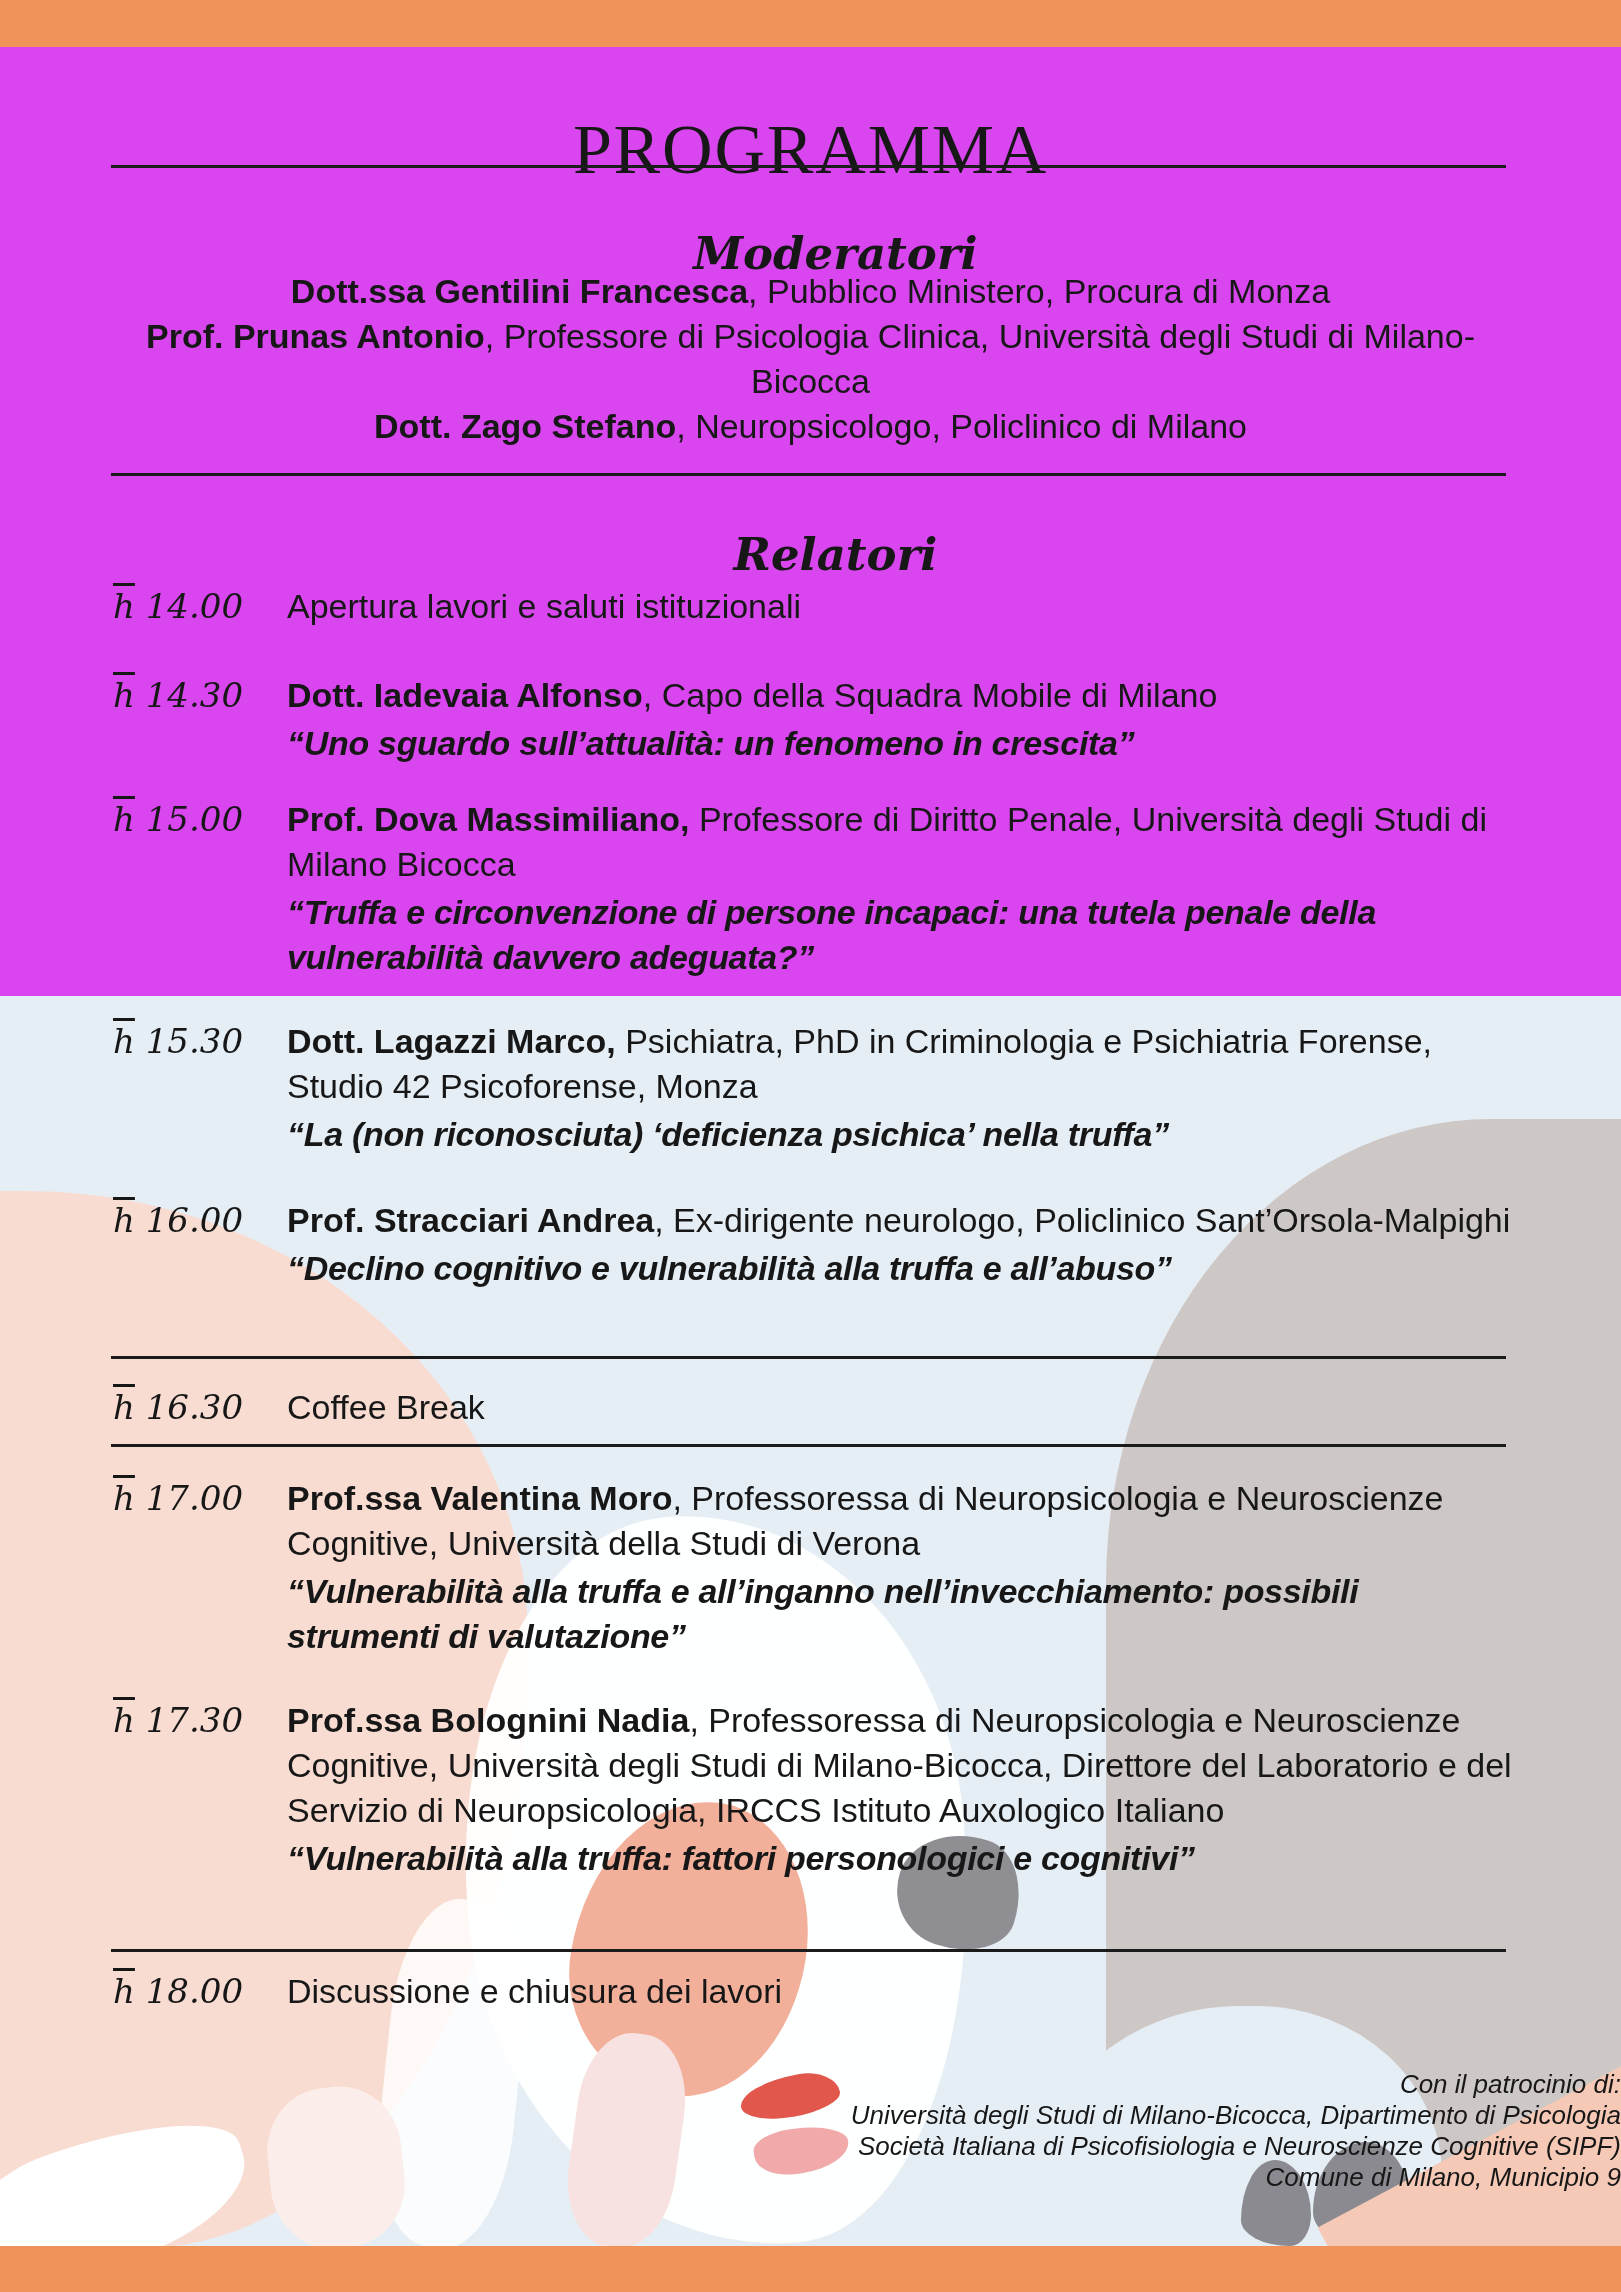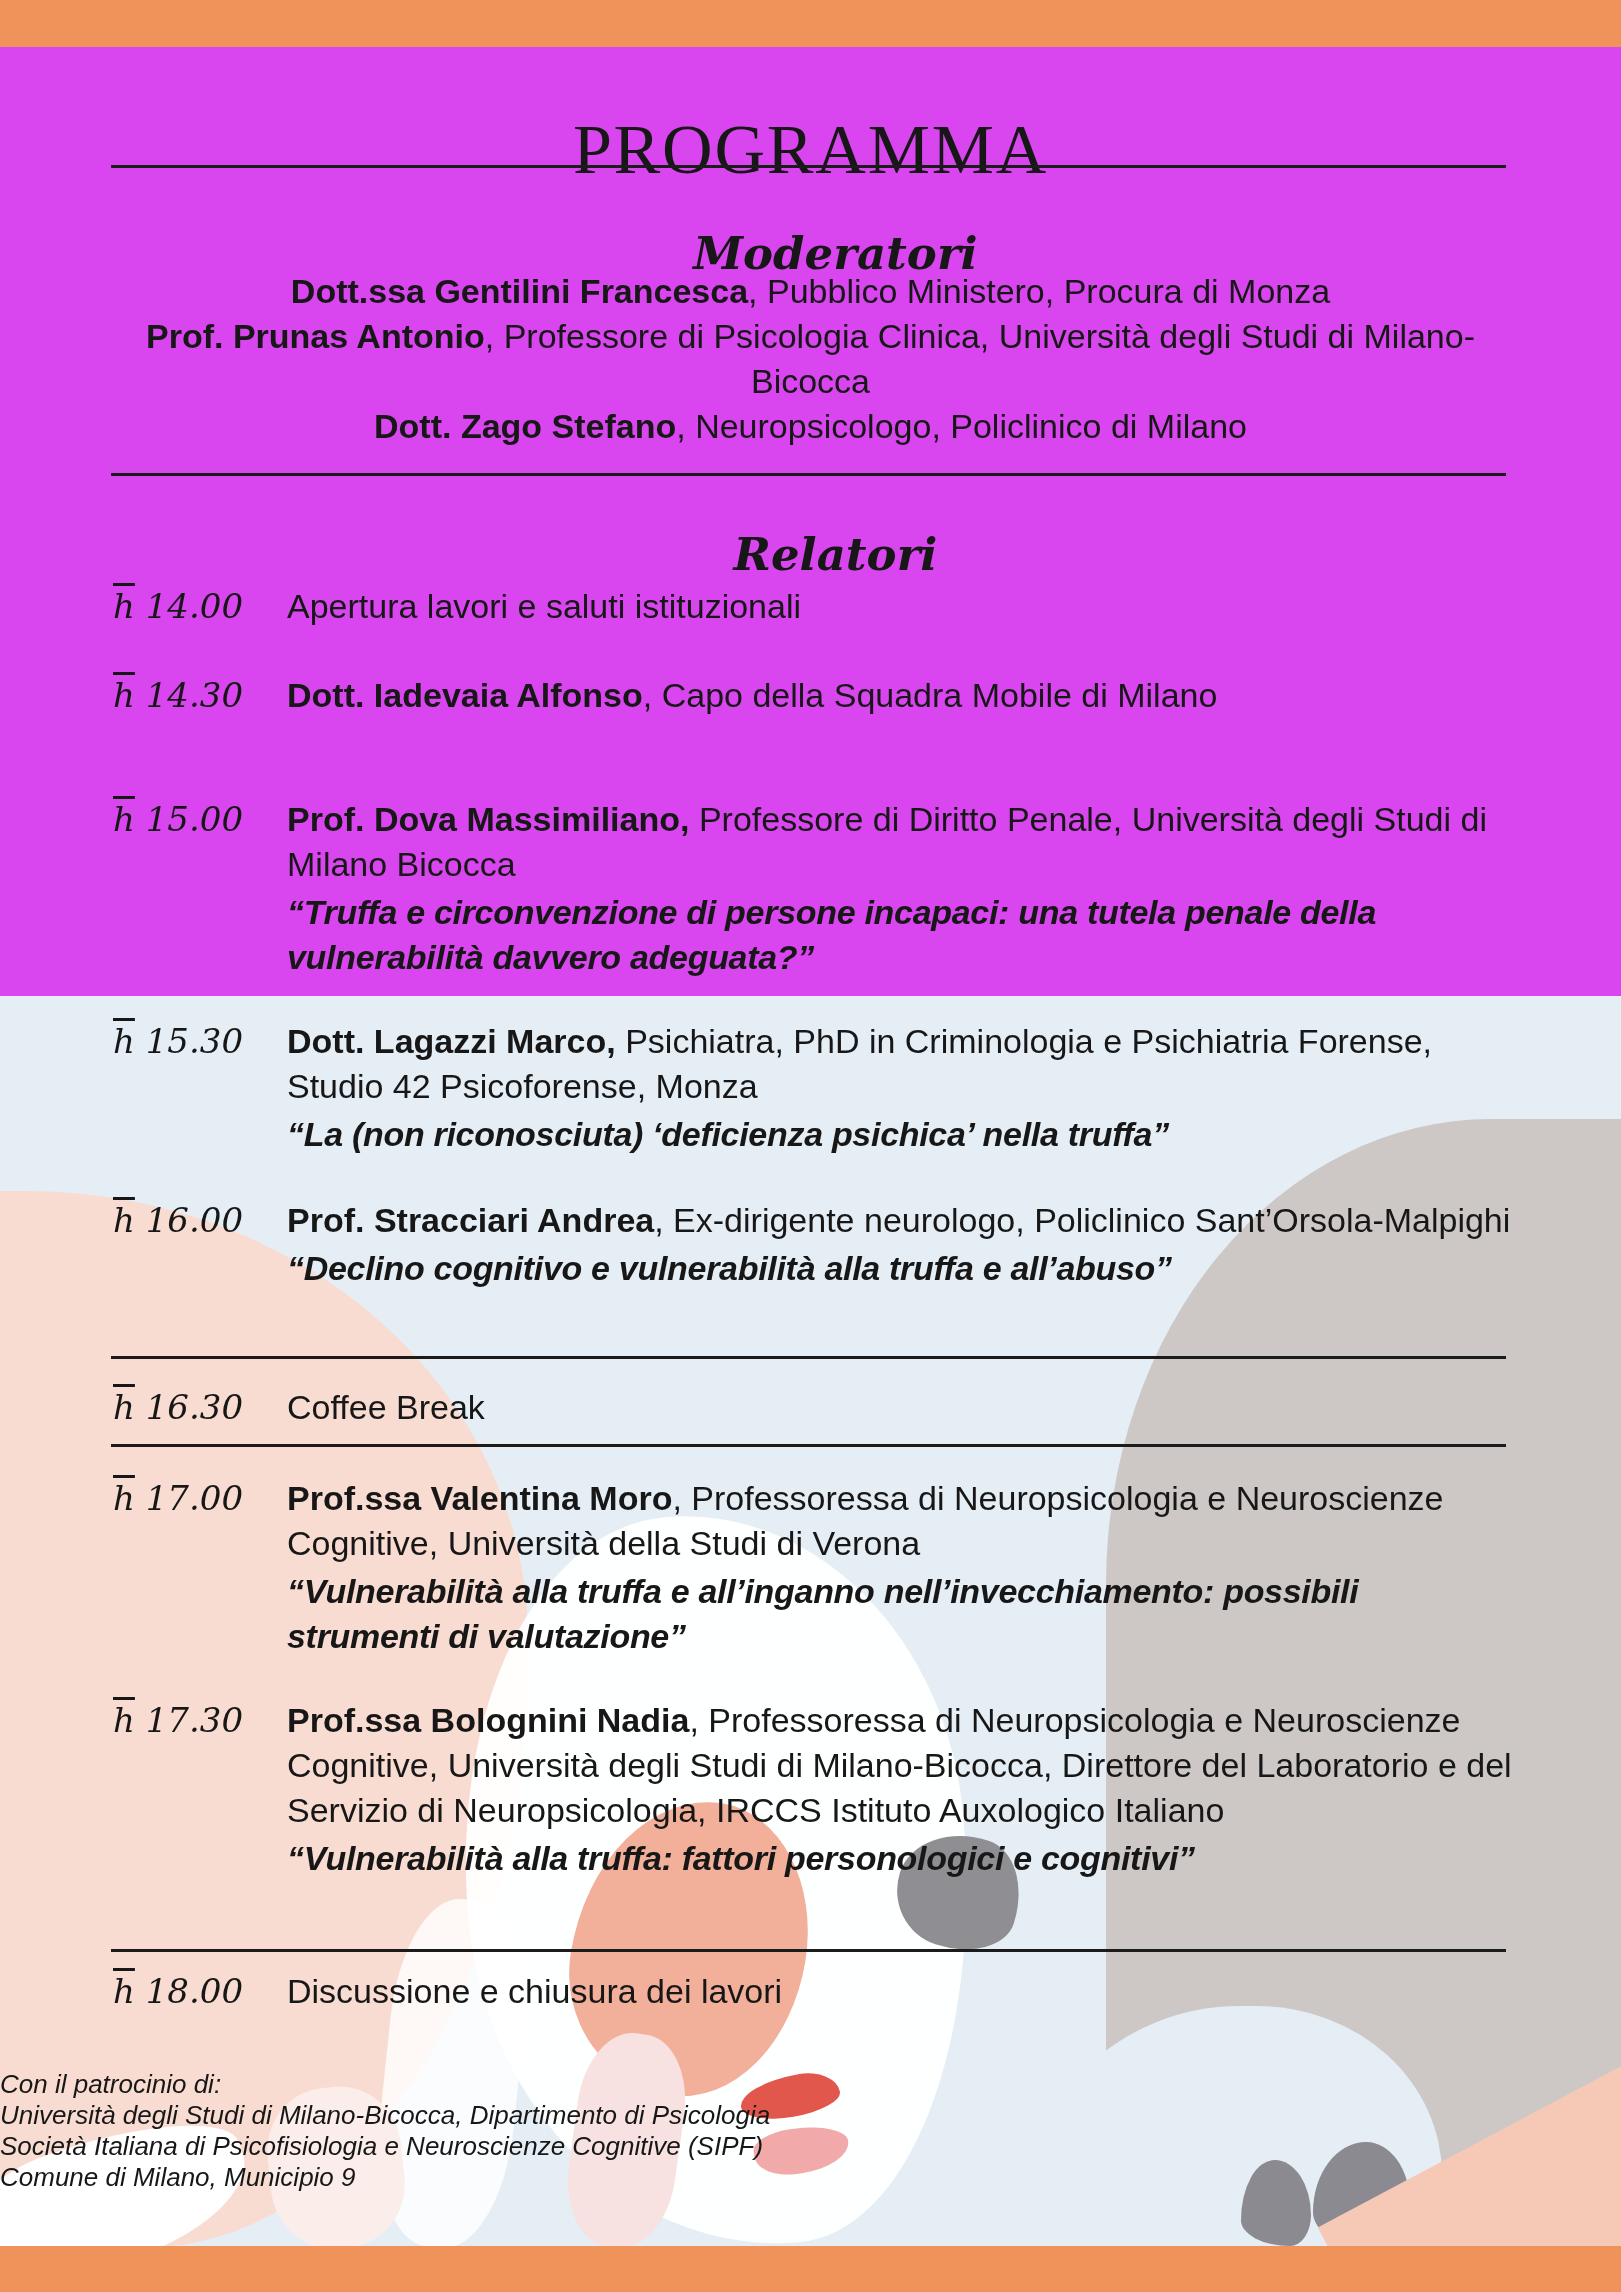--- a/index.html
+++ b/index.html
@@ -81,21 +81,21 @@
   }
   .time::first-letter{text-decoration:overline;}
   .row-content{position:absolute; left:287px; top:0; width:1225px; font-size:34px; line-height:45px;}
   .quote{font-weight:700; font-style:italic; letter-spacing:-0.3px; margin-top:2.7px;}
 
   .seg-b{font-weight:700;}
   .seg-i{}
   .seg-r{font-weight:400;}
 
   .footer-block{
-    position:absolute; top:2069px; left:0; width:1621px; text-align:left;
+    position:absolute; top:2069px; left:0; width:1621px; text-align:right;
     font-style:italic; font-size:26px; line-height:31px;
   }
 </style>
 </head>
 <body>
 
 <div class="poster">
 
   <div class="bg">
     <div class="bg-shape blue-band"></div>
@@ -138,20 +138,21 @@
         <div class="schedule-row" style="top: 584px;">
           <div class="time">h 14.00</div>
           <div class="row-content">
             <div class="desc"><span class="seg-r">Apertura lavori e saluti istituzionali</span></div>
           </div>
         </div>
         <div class="schedule-row" style="top: 673px;">
           <div class="time">h 14.30</div>
           <div class="row-content">
             <div class="desc"><span class="seg-b">Dott. Iadevaia Alfonso</span><span class="seg-r">, Capo della Squadra Mobile di </span><span class="seg-i">Milano</span></div>
+            <div class="quote">“Uno sguardo sull’attualità: un fenomeno in crescita”</div>
           </div>
         </div>
         <div class="schedule-row" style="top: 797px;">
           <div class="time">h 15.00</div>
           <div class="row-content">
             <div class="desc"><span class="seg-b">Prof. Dova Massimiliano,</span><span class="seg-r"> Professore di Diritto Penale,</span><span class="seg-i"> Università degli Studi di Milano Bicocca</span></div>
             <div class="quote">“Truffa e circonvenzione di persone incapaci: una tutela penale della vulnerabilità davvero adeguata?”</div>
           </div>
         </div>
         <div class="schedule-row" style="top: 1019px;">

